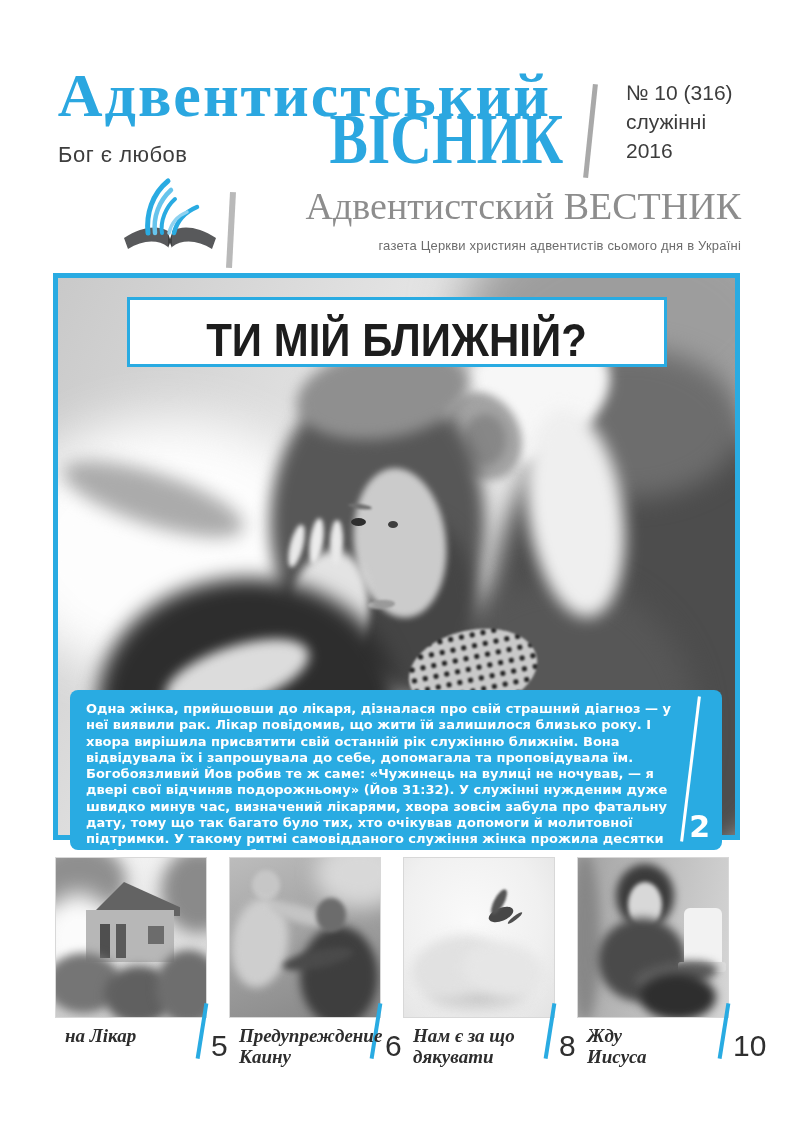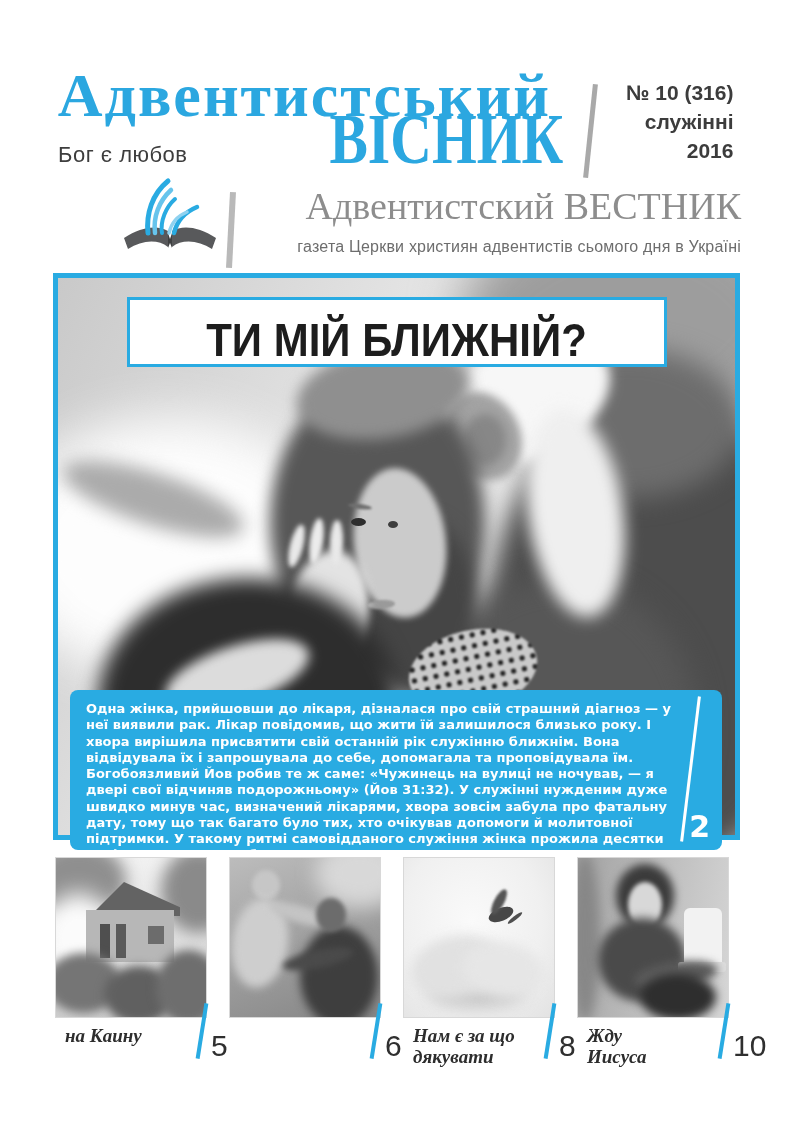--- a/index.html
+++ b/index.html
@@ -10,26 +10,26 @@
 
   
   .tagline{left:58px;top:142px;font-size:22px;font-weight:300;color:#3d3d3d;letter-spacing:.5px;}
   .title1{left:0;right:237px;top:52px;margin:12px;text-align:right;
           font-family:"Liberation Serif",serif;font-weight:bold;font-size:62px;
           color:#2ba7e0;letter-spacing:2px;line-height:1;}
   .title2{right:237px;top:103px;margin:0;
           font-family:"Liberation Serif",serif;font-weight:bold;font-size:72px;
           color:#2ba7e0;line-height:1;transform:scaleX(.8);transform-origin:right center;}
   .mast-slash{left:588px;top:84px;width:5px;height:94px;background:#a9a9a9;transform:rotate(6deg);}
-  .issue{left:626px;top:78px;font-size:21px;line-height:29px;font-weight:700;color:#3c3c3c;text-align:right;}
+  .issue{left:626px;top:78px;font-size:21px;line-height:29px;font-weight:400;color:#3c3c3c;}
   .logo{left:118px;top:176px;width:104px;height:84px;}
   .logo-bar{left:228px;top:192px;width:6px;height:76px;background:#b9b9b9;transform:rotate(3deg);}
   .sub-ru{right:59px;top:186px;font-family:"Liberation Serif",serif;
           font-size:38px;color:#8d8d8d;line-height:1.1;white-space:nowrap;}
-  .sub-desc{right:59px;top:238px;font-size:16px;font-weight:300;color:#6d6d6d;
+  .sub-desc{right:59px;top:238px;font-size:13px;font-weight:300;color:#6d6d6d;
             letter-spacing:.2px;white-space:nowrap;}
 
   
   .frame{left:53px;top:273px;width:677px;height:557px;border:5px solid #29abe2;}
   .photo{position:absolute;left:0;top:0;width:677px;height:557px;overflow:hidden;
          background:linear-gradient(115deg,#c9c9c9 0%,#dedede 30%,#ececec 52%,#d2d2d2 72%,#a7a7a7 100%);}
   
   .p-bgtr{left:400px;top:-70px;width:340px;height:230px;background:#9d9d9d;filter:blur(24px);}
   .p-bgwhite{left:-60px;top:140px;width:340px;height:260px;background:#fdfdfd;filter:blur(26px);}
   .p-branch{left:0px;top:195px;width:190px;height:52px;background:#ababab;filter:blur(9px);transform:rotate(18deg);}
@@ -200,36 +200,40 @@
         <div class="t1-house"></div>
       <div class="t1-door"></div>
         <div class="t1-door2"></div>
         <div class="t1-win"></div>
       <div class="blob t1-bush1"></div>
         <div class="blob t1-bush2"></div>
         <div class="blob t1-bush3"></div>
     </div>
     <div class="toc-slash"></div>
     <div class="cap">
-      <div>на Каину</div>
+      <div>на Лікар</div>
     </div>
     <div class="toc-num">5</div>
   </div>
 
   <div class="toc-col c2">
     <div class="thumb t2">
       <div class="blob t2-light"></div>
       <div class="blob t2-head1"></div>
         <div class="blob t2-torso1"></div>
         <div class="blob t2-arm1"></div>
       <div class="blob t2-body2"></div>
         <div class="blob t2-head2"></div>
         <div class="blob t2-arm2"></div>
     </div>
     <div class="toc-slash"></div>
+    <div class="cap">
+      <div>Предупреждение</div>
+      <div>Каину</div>
+    </div>
     <div class="toc-num">6</div>
   </div>
 
   <div class="toc-col c3">
     <div class="thumb t3">
       <div class="blob t3-shadow"></div>
         <div class="blob t3-hand1"></div>
         <div class="blob t3-hand2"></div>
       <div class="blob t3-bird"></div>
         <div class="blob t3-wing"></div>

